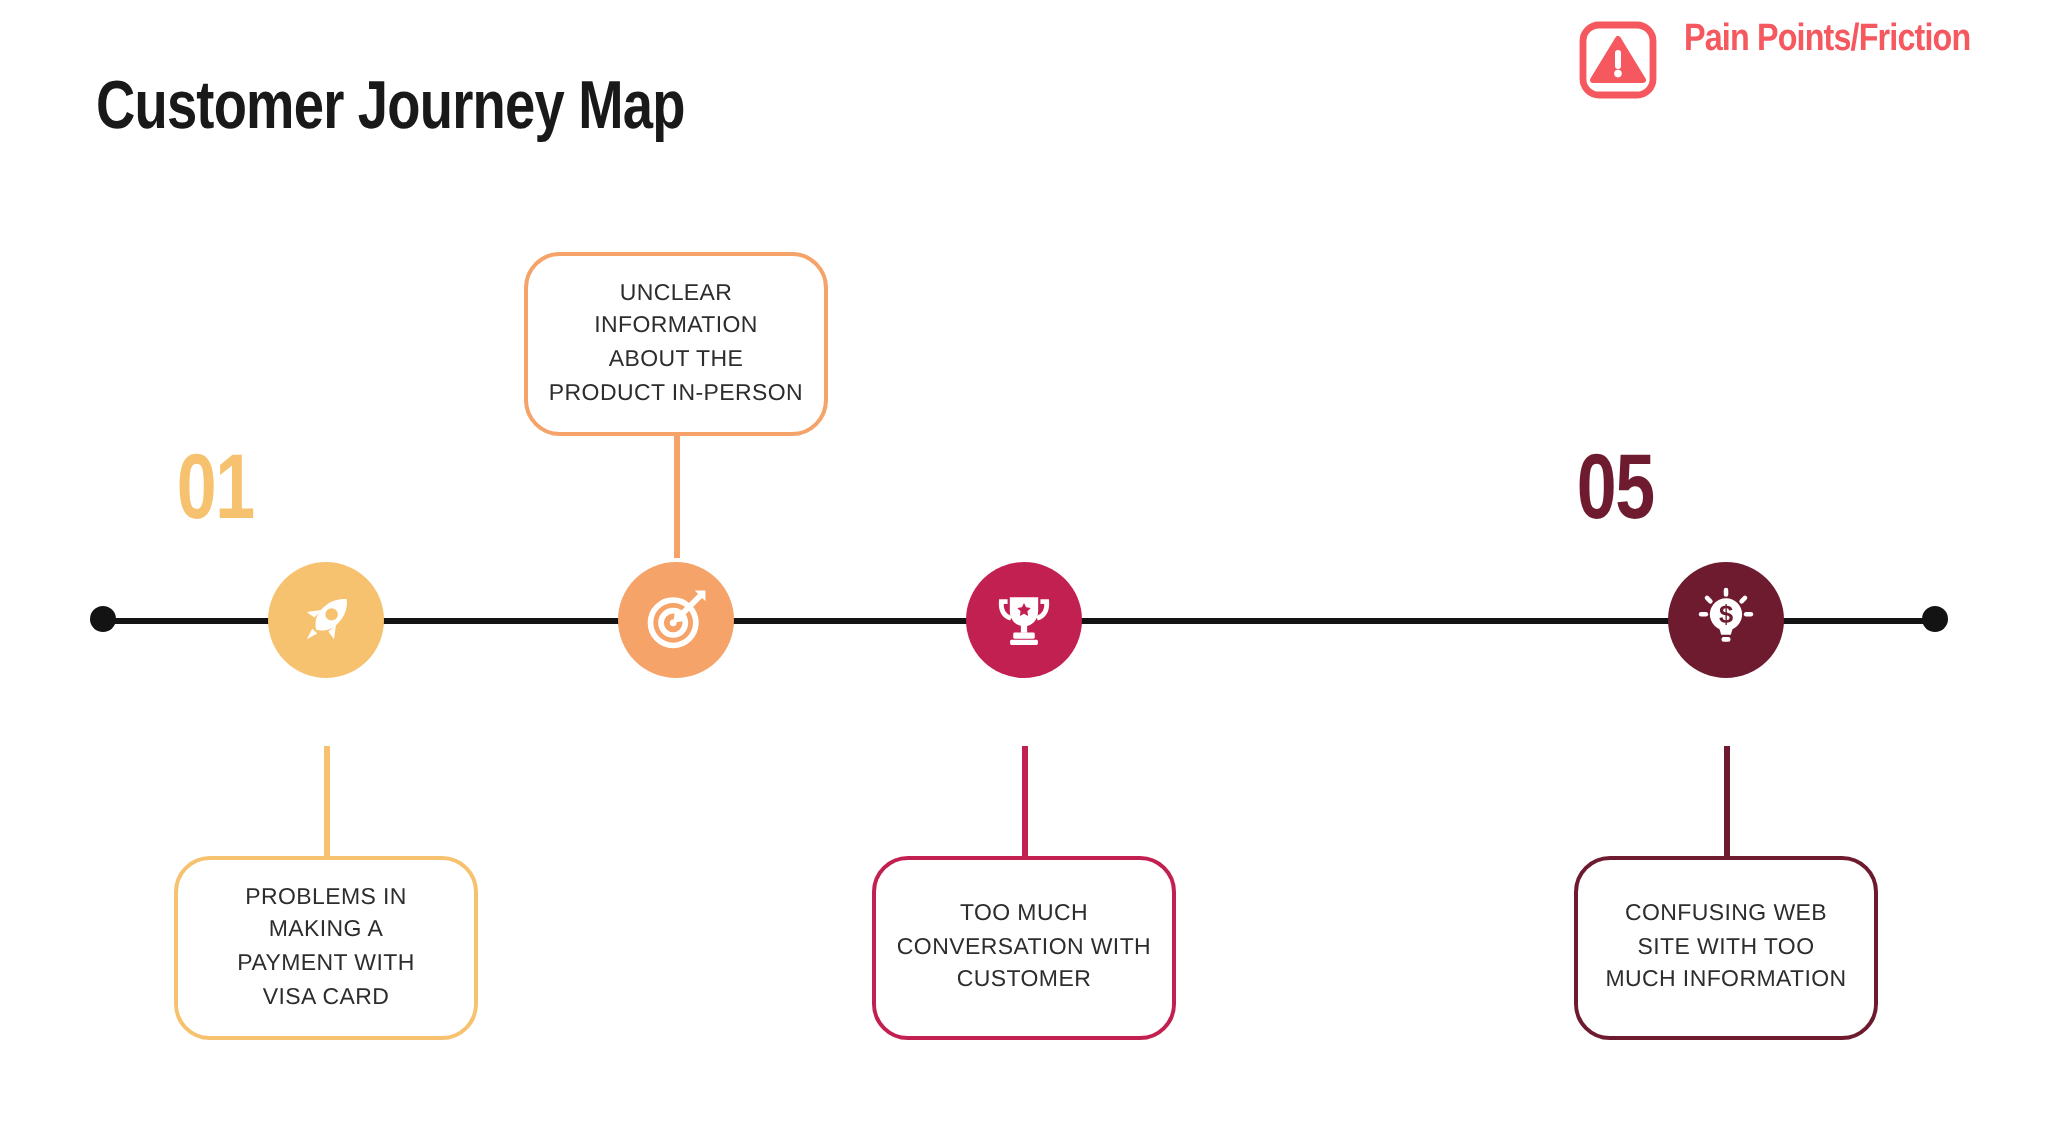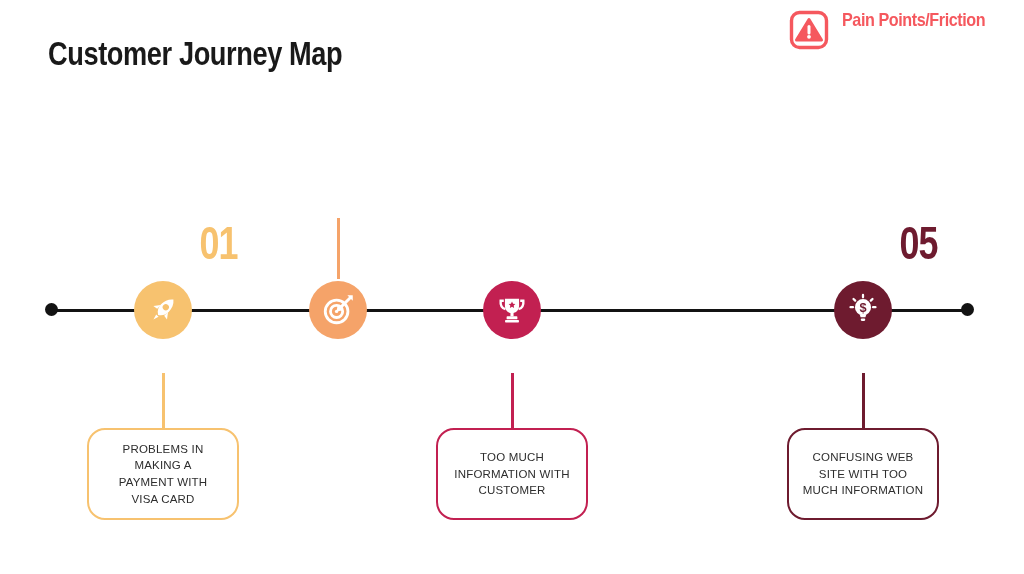--- a/index.html
+++ b/index.html
@@ -19,21 +19,21 @@
   .tl-line { position:absolute; left:52px; top:309px; width:916px; height:2.6px; background:#131313; }
   .tl-dot { position:absolute; top:303px; width:13px; height:13px; border-radius:50%; background:#131313; }
   .tl-dot.left { left:45px; } .tl-dot.right { left:961px; }
   
   .step { position:absolute; top:0; height:574px; width:160px; }
   .s1 { left:83px; }  .s2 { left:258px; } .s3 { left:432px; } .s4 { left:608px; } .s5 { left:783px; }
   .icon-circle {
     position:absolute; left:51px; top:281px; width:58px; height:58px; border-radius:50%;
     background:var(--c); display:flex; align-items:center; justify-content:center; z-index:2;
   }
-  .num { position:absolute; width:160px; text-align:right; font-size:46px; font-weight:700; color:var(--c); line-height:1; }
+  .num { position:absolute; width:160px; text-align:left; font-size:46px; font-weight:700; color:var(--c); line-height:1; }
   .num .condensed { transform:scaleX(0.78); transform-origin:center; letter-spacing:-1px; }
   .num.above { top:220px; }
   .num.below { top:387px; }
   .connector { position:absolute; left:79px; width:2.6px; background:var(--c); }
   .connector.down { top:373px; height:56px; }
   .connector.up   { top:218px; height:61px; }
   .callout {
     position:absolute; left:4px; width:152px; min-height:92px; box-sizing:border-box;
     background:#ffffff; border:2.6px solid var(--c); border-radius:18px;
     display:flex; align-items:center; justify-content:center; padding:10px 8px;
@@ -83,20 +83,26 @@
     <div class="connector down"></div>
     <div class="callout below">
       <span class="callout-text">PROBLEMS IN
 MAKING A
 PAYMENT WITH
 VISA CARD</span>
     </div>
   </div>
 
   <div class="step s2" style="--c: #F5A369;">
+    <div class="callout above">
+      <span class="callout-text">UNCLEAR
+INFORMATION
+ABOUT THE
+PRODUCT IN-PERSON</span>
+    </div>
     <div class="connector up"></div>
     <div class="icon-circle">
       <svg width="34" height="34" viewBox="0 0 24 24">
         <circle cx="11" cy="13" r="8" fill="none" stroke="#ffffff" stroke-width="2"></circle>
         <circle cx="11" cy="13" r="4.3" fill="none" stroke="#ffffff" stroke-width="2"></circle>
         <circle cx="11" cy="13" r="1.2" fill="#ffffff"></circle>
         <line x1="13.5" y1="10.5" x2="21" y2="3" stroke="#ffffff" stroke-width="2" stroke-linecap="round"></line>
         <path d="M11 13 L15.8 12.2 L11.8 8.2 Z" fill="#ffffff"></path>
         <path d="M18.6 1.6 L22.4 1.6 L22.4 5.4 Z" fill="#ffffff"></path>
       </svg>
@@ -111,21 +117,21 @@
         <path d="M7 4 H17 V8.8 C17 12 14.8 14.2 12 14.2 C9.2 14.2 7 12 7 8.8 Z" fill="#ffffff"></path>
         <path d="M12 6 L12.75 7.5 L14.4 7.73 L13.2 8.9 L13.48 10.55 L12 9.77 L10.52 10.55 L10.8 8.9 L9.6 7.73 L11.25 7.5 Z" fill="var(--c)"></path>
         <rect x="10.9" y="14.1" width="2.2" height="2.4" fill="#ffffff"></rect>
         <rect x="8.2" y="16.4" width="7.6" height="2.2" rx="0.5" fill="#ffffff"></rect>
         <rect x="7.1" y="19" width="9.8" height="1.8" rx="0.5" fill="#ffffff"></rect>
       </svg>
     </div>
     <div class="connector down"></div>
     <div class="callout below">
       <span class="callout-text">TOO MUCH
-INFORMATION WITH
+CONVERSATION WITH
 CUSTOMER</span>
     </div>
   </div>
 
 
   <div class="step s5" style="--c: #6E1B2F;">
     <div class="num above"><span class="condensed">05</span></div>
     <div class="icon-circle">
       <svg width="34" height="34" viewBox="0 0 24 24">
         <g stroke="#ffffff" stroke-width="1.6" stroke-linecap="round">

